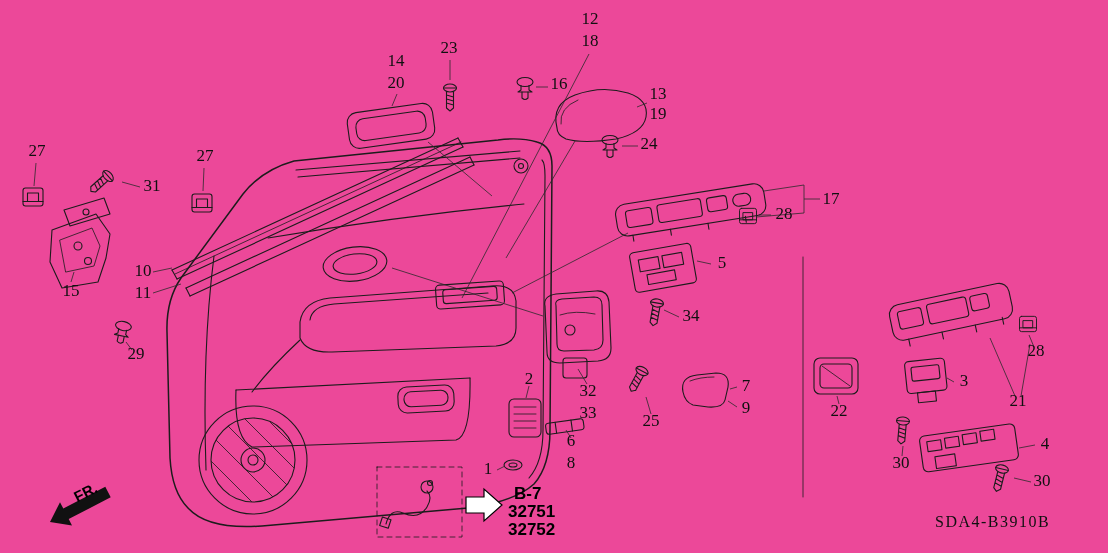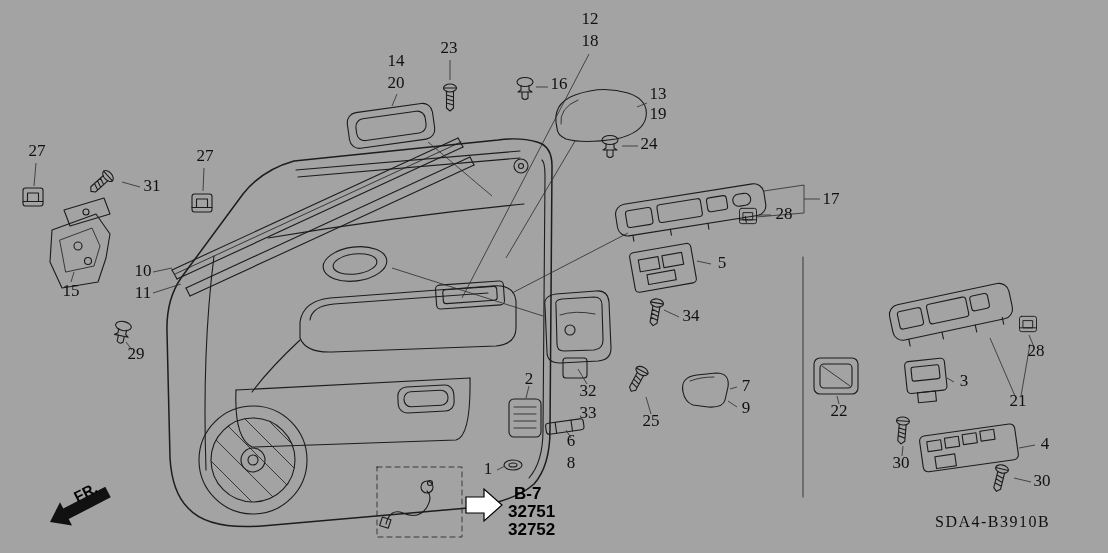--- a/index.html
+++ b/index.html
@@ -1,17 +1,17 @@
 <!DOCTYPE html>
 <html><head>
 <meta charset="utf-8">
 <style>
   * { margin:0; padding:0; box-sizing:border-box; }
   html,body { background:#ffffff; font-family:"Liberation Sans", sans-serif; }
-  .stage { position:relative; width:1108px; height:553px; background:#a3a3a3; overflow:hidden; }
+  .stage { position:relative; width:1108px; height:553px; background:#ec4899; overflow:hidden; }
   svg { display:block; }
   .part   { fill:none; stroke:#1c1c1c; stroke-width:1.1; stroke-linejoin:round; stroke-linecap:round; }
   .thick  { stroke-width:1.5; }
   .thin   { stroke-width:0.8; }
   .leader { fill:none; stroke:#2b2b2b; stroke-width:0.8; }
   .callout  { font:17px "Liberation Serif", serif; fill:#101010; text-anchor:middle; }
   .ref-text { font:bold 17px "Liberation Sans", sans-serif; fill:#000; }
   .code-text{ font:16px "Liberation Serif", serif; fill:#101010; letter-spacing:1.5px; }
   .fr-text  { font:bold 15px "Liberation Sans", sans-serif; fill:#000; text-anchor:middle; }
 </style>

